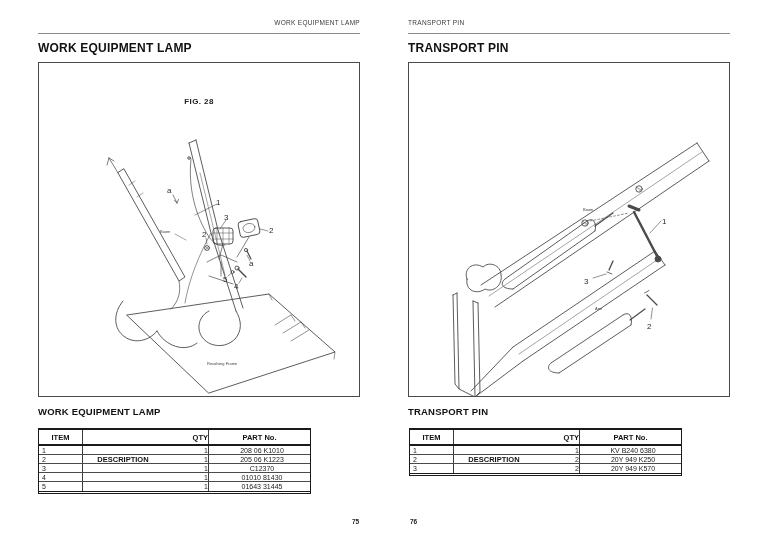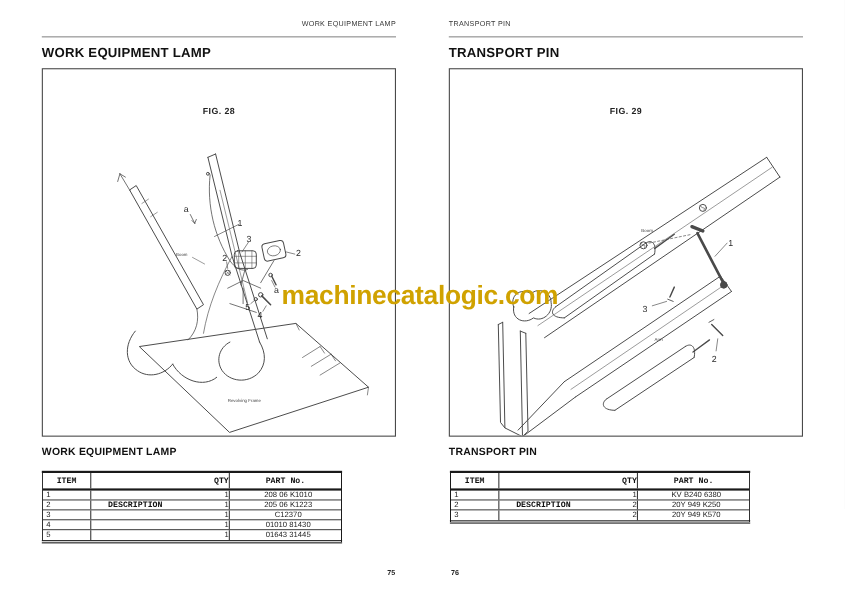--- a/index.html
+++ b/index.html
@@ -23,21 +23,21 @@
   .svg-tiny { font-family:"Liberation Sans", sans-serif; font-size:4px; fill:#444; }
 
   .watermark { position:absolute; left:256px; top:255px; font-size:24px; font-weight:bold; letter-spacing:-0.3px; color:#D0A200; z-index:5; white-space:nowrap; }
 
   .section-title { position:absolute; top:406px; font-size:9.5px; font-weight:bold; letter-spacing:0.2px; color:#111; }
   .section-title.left { left:38px; } .section-title.right { left:408px; }
 
   .ptable { position:absolute; top:428px; width:273px; border-top:2px solid #1a1a1a; border-bottom:3px double #1a1a1a; border-left:1px solid #1a1a1a; border-right:1px solid #1a1a1a; background:#fff; }
   .ptable.left { left:38px; } .ptable.right { left:409px; }
   .thead { display:flex; height:16px; border-bottom:2px solid #1a1a1a; }
-  .thead .tcell { font-size:7.5px; font-weight:bold; text-align:center; line-height:16px; color:#111;font-family:Liberation Mono, monospace; }
+  .thead .tcell { font-size:7.5px; font-weight:bold; text-align:center; line-height:16px; color:#111; }
   .trow { display:flex; height:9px; border-bottom:1px solid #4a4a4a; }
   .trow:last-child { border-bottom:none; }
   .trow .tcell { font-size:7px; line-height:9px; color:#222; white-space:nowrap; overflow:hidden; }
   .tcell { border-right:1px solid #3a3a3a; }
   .tcell.c0 { width:44px; } .tcell.c1 { width:81px;margin-top:22px; } .tcell.c2 { width:45px;text-align:right; } .tcell.c3 { flex:1; border-right:none;text-align:center; }
   .trow .tcell.c0 { padding-left:3px; }
   .trow .tcell.c1, .trow .tcell.c2, .trow .tcell.c3 { padding-left:5px; }
 
   .page-num { position:absolute; top:518px; font-size:6.5px; font-weight:bold; color:#222; }
   .page-num.left { left:352px; } .page-num.right { left:410px; }
@@ -120,21 +120,20 @@
         <text class="svg-callout" x="210" y="203">a</text>
         <text class="svg-callout" x="184" y="219">5</text>
         <text class="svg-callout" x="195" y="226">4</text>
         <text class="svg-tiny" x="121" y="170">Boom</text>
         <text class="svg-tiny" x="168" y="302">Revolving Frame</text>
       </g>
     </svg>
   </div>
 
   <div class="fig-box right">
-    <div class="fig-label">FIG. 29</div>
     <svg width="320" height="333" viewBox="0 0 320 333">
       <g stroke="#4a4a4a" stroke-width="0.9" fill="none" stroke-linecap="round">
 
         <path d="M72,222 L288,80"></path>
         <path d="M86,244 L300,98"></path>
         <path d="M288,80 L300,98"></path>
         <path d="M80,233 L293,89" stroke-width="0.5"></path>
 
         <path d="M48,230 L50,326 L66,334 L64,238"></path>
         <path d="M66,334 L71,329 L69,240"></path>
@@ -182,21 +181,20 @@
       <g>
         <text class="svg-callout" x="253" y="161">1</text>
         <text class="svg-callout" x="175" y="221">3</text>
         <text class="svg-callout" x="238" y="266">2</text>
         <text class="svg-tiny" x="174" y="148">Boom</text>
         <text class="svg-tiny" x="186" y="247">Arm</text>
       </g>
     </svg>
   </div>
 
-  <div class="watermark">machinecatalogic.com</div>
 
   <div class="section-title left">WORK EQUIPMENT LAMP</div>
   <div class="section-title right">TRANSPORT PIN</div>
 
   <div class="ptable left">
     <div class="thead">
       <div class="tcell c0">ITEM</div>
       <div class="tcell c1">DESCRIPTION</div>
       <div class="tcell c2">QTY</div>
       <div class="tcell c3">PART No.</div>

